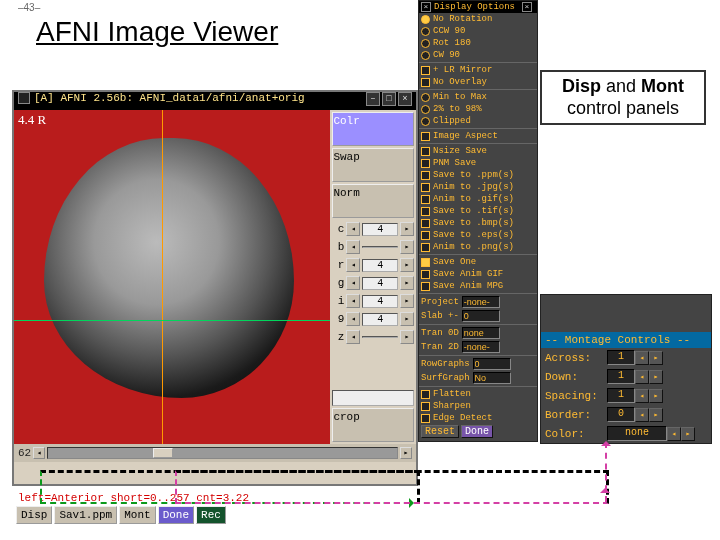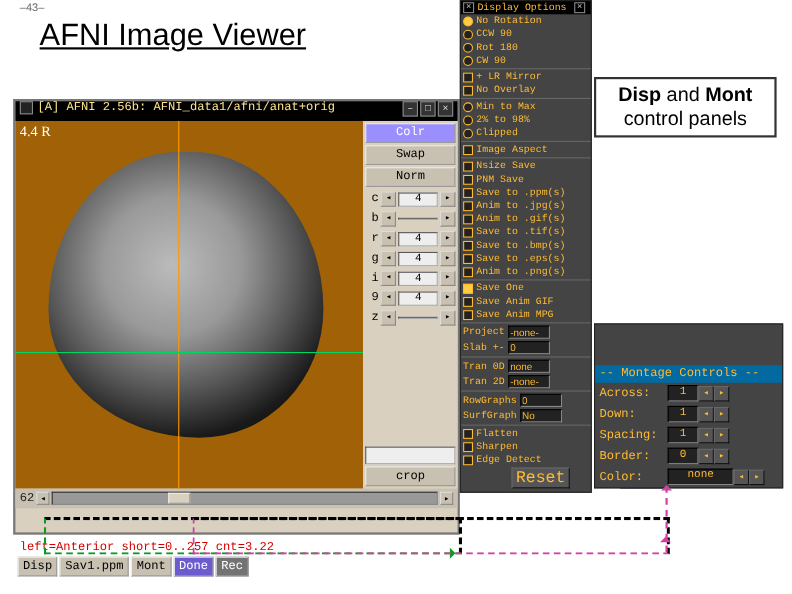--- a/index.html
+++ b/index.html
@@ -64,21 +64,21 @@
     font-size: 9px;
     text-align: center;
     line-height: 12px;
   }
   .viewer-body {
     display: flex;
     height: 334px;
   }
   .brain-area {
     width: 318px;
-    background: #a16207;
+    background: #b91c1c;
     position: relative;
   }
   .overlay-label {
     position: absolute;
     top: 2px; left: 4px;
     color: #fff;
     font-size: 13px;
     font-family: serif;
   }
   .crosshair-v {
@@ -102,22 +102,21 @@
     width: 86px;
     background: #d9d0c0;
     display: flex;
     flex-direction: column;
     padding: 2px;
     gap: 2px;
   }
   .side-btn {
     background: #c8c0b0;
     border: 1px outset #eee;
-    text-align: center;
-    height: 18px;
+    height: 34px;
     line-height: 16px;
     font-size: 11px;
     cursor: pointer;
   }
   .side-btn.colr { background: #9b8fff; color:#fff; }
   .side-row {
     display: flex;
     align-items: center;
     height: 18px;
     gap: 2px;
@@ -136,21 +135,21 @@
   .btnrow { display:flex; gap:2px; padding:2px; }
   .btnrow .b {
     border:1px outset #eee;
     background:#c8c0b0;
     height:18px; line-height:16px;
     font-size:11px;
     padding:0 4px;
     cursor:pointer;
   }
   .btnrow .done { background:#6b5bcc; color:#fff; }
-  .btnrow .rec { background:#737373; color:#fff; }
+  .btnrow .rec { background:#14532d; color:#fff; }
 
   
   .disp-panel {
     position: absolute;
     top: 0px; left: 418px;
     width: 120px;
     background: #444;
     border: 1px solid #222;
     font-family: "Courier New", monospace;
     color: #ffbb33;
@@ -187,24 +186,23 @@
     border:1px inset #333;
     font-size:9px;
     padding:0 1px;
   }
   .disp-sep { height:1px; background:#666; margin:1px 0;}
   .disp-btnrow { display:flex; gap:2px; padding:1px 2px;}
   .disp-btn {
     border:1px outset #666;
     background:#555;
     color:#ffbb33;
-    font-size:15px;
+    font-size:10px;
     padding:0 3px;
     cursor:pointer;
-    margin-left:44px;
   }
   .disp-btn.done { background:#7855aa; color:#fff; }
 
   
   .mont-panel {
     position: absolute;
     top: 294px; left: 540px;
     width: 172px;
     background: #444;
     border: 1px solid #222;

